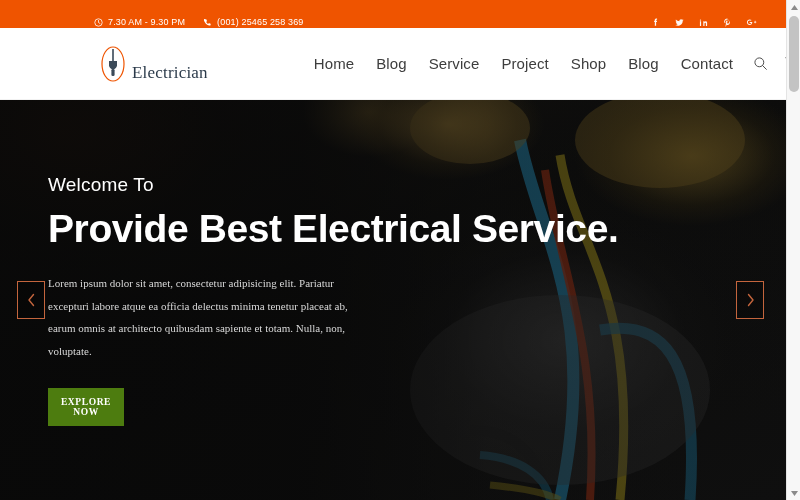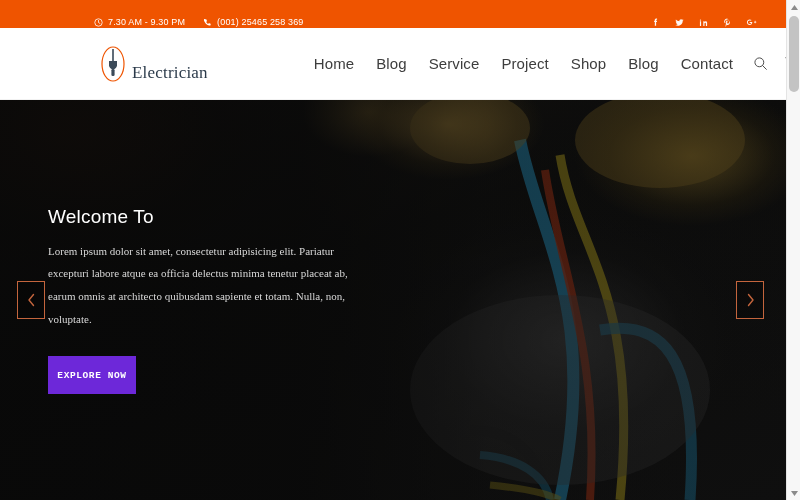--- a/index.html
+++ b/index.html
@@ -189,29 +189,29 @@
     font-size: 11px;
     line-height: 2.05;
     max-width: 318px;
     margin-bottom: 26px;
     font-family: Liberation Serif, serif;
   }
   .hero-btn {
     display: inline-flex;
     align-items: center;
     justify-content: center;
-    width: 88px; height: 38px;
-    background: #6d28d9;
+    width: 76px; height: 38px;
+    background: #4d7c0f;
     color: #ffffff;
     font-size: 9.5px;
     font-weight: bold;
     letter-spacing: .6px;
     border: none;
     cursor: pointer;
-    font-family: Liberation Mono, monospace;
+    font-family: Liberation Serif, serif;
   }
   .slider-arrow {
     position: absolute;
     top: 50%;
     transform: translateY(-50%);
     width: 28px; height: 38px;
     border: 1px solid #c4653d;
     background: rgba(0,0,0,0.18);
     display: flex;
     align-items: center;
@@ -352,20 +352,21 @@
         <path d="M480 355 C 520 358, 545 375, 550 400" stroke="#17637f" stroke-width="8" fill="none" opacity=".6"></path>
         <path d="M490 385 C 520 388, 545 392, 560 400" stroke="#8a7a18" stroke-width="7" fill="none" opacity=".5"></path>
         <ellipse cx="660" cy="40" rx="85" ry="48" fill="#6b5520" opacity=".5"></ellipse>
         <ellipse cx="470" cy="28" rx="60" ry="36" fill="#7a6128" opacity=".45"></ellipse>
         <ellipse cx="560" cy="290" rx="150" ry="95" fill="#3a3a3a" opacity=".35"></ellipse>
       </svg>
       <div class="hero-overlay"></div>
 
       <div class="hero-inner">
         <div class="hero-welcome">Welcome To</div>
+        <h1 class="hero-title">Provide Best Electrical Service.</h1>
         <p class="hero-desc">Lorem ipsum dolor sit amet, consectetur adipisicing elit. Pariatur excepturi labore atque ea officia delectus minima tenetur placeat ab, earum omnis at architecto quibusdam sapiente et totam. Nulla, non, voluptate.</p>
         <button class="hero-btn">EXPLORE NOW</button>
       </div>
 
       <div class="slider-arrow slider-prev">
         <svg width="9" height="14" viewBox="0 0 9 14" fill="none" stroke="#c4653d" stroke-width="1.4" stroke-linecap="round" stroke-linejoin="round">
           <path d="M6.5 1.5L2 7l4.5 5.5"></path>
         </svg>
       </div>
       <div class="slider-arrow slider-next">

